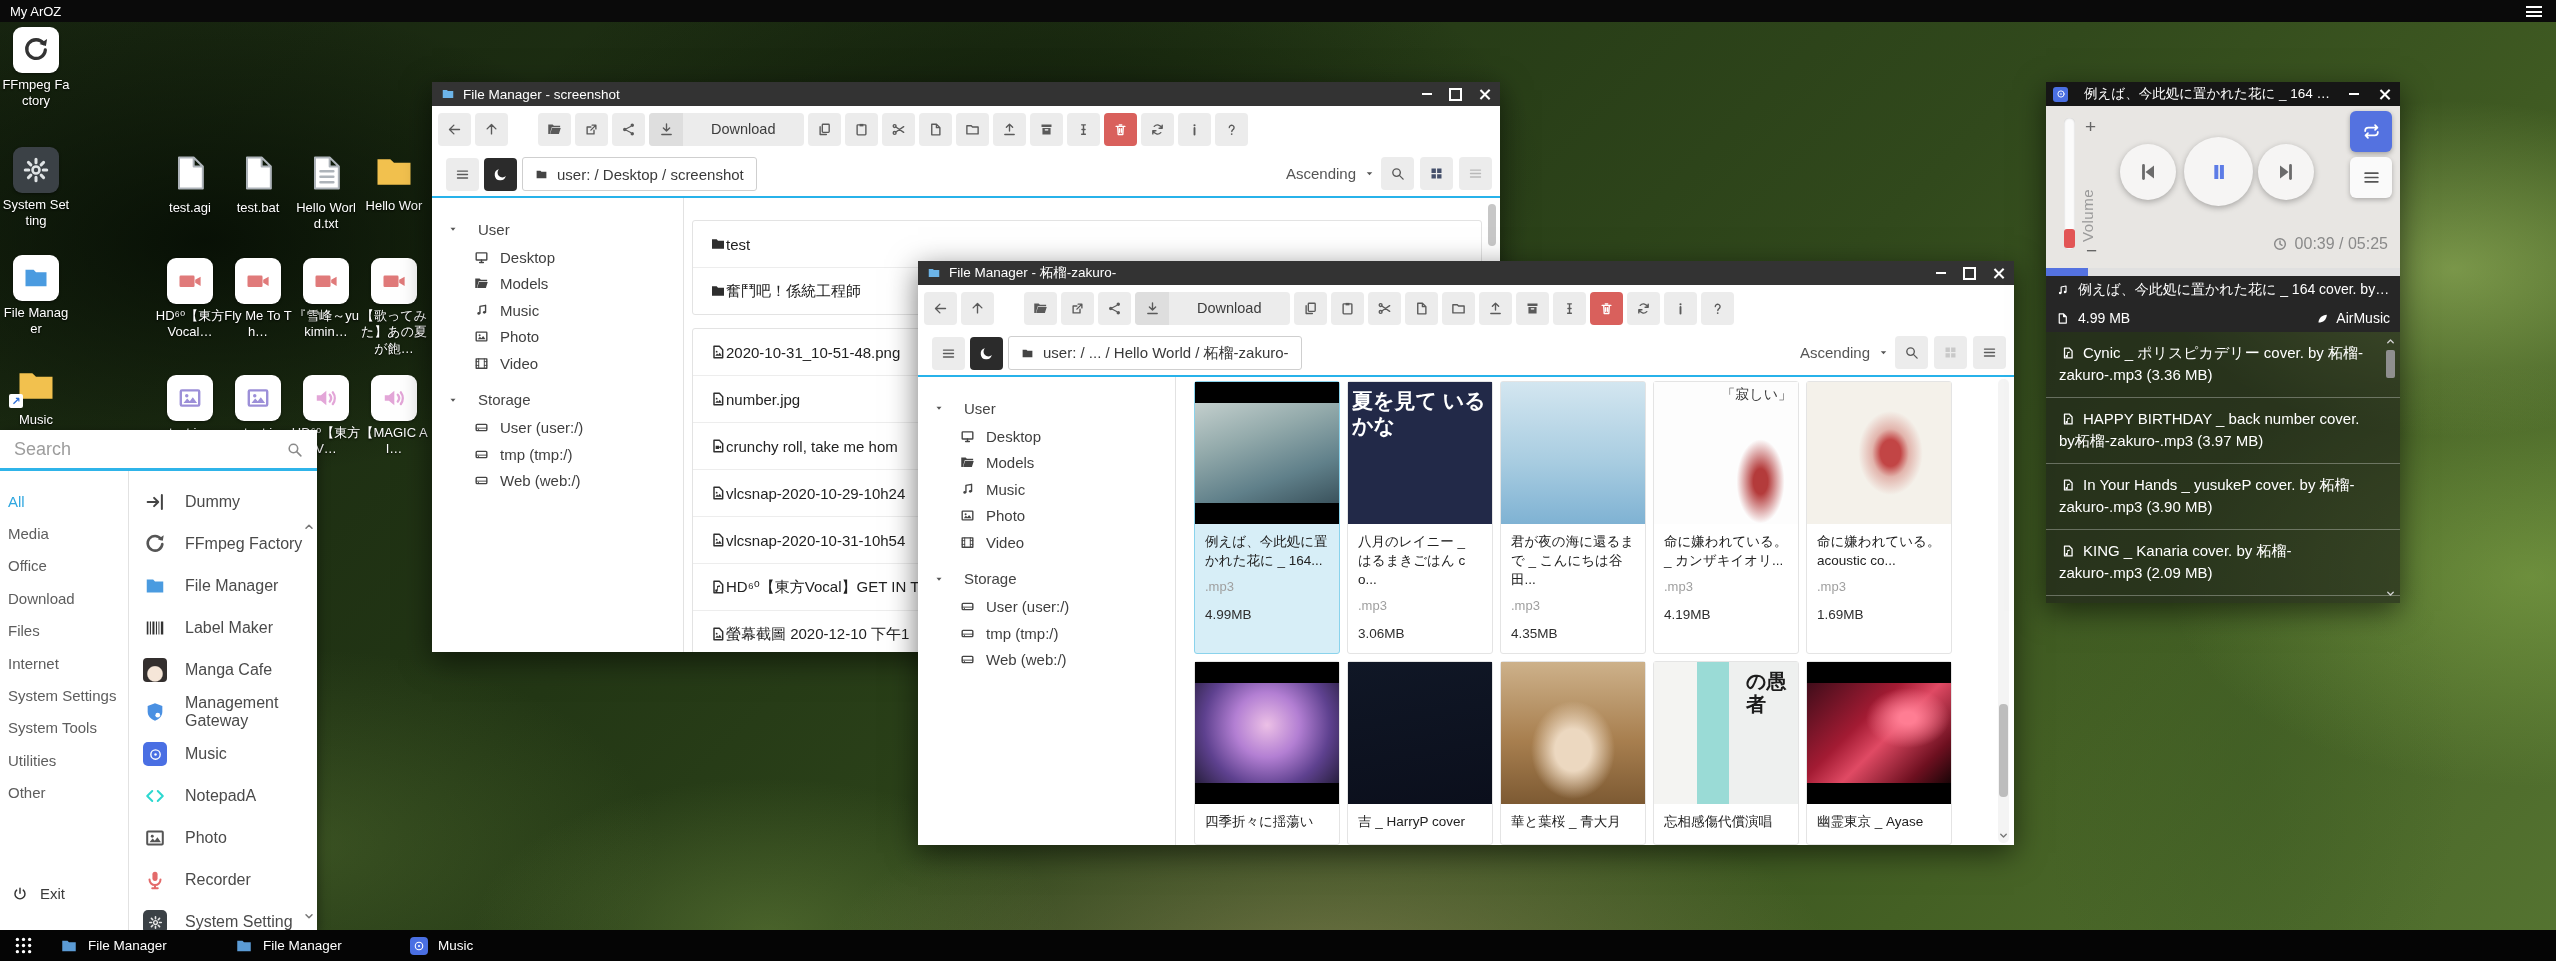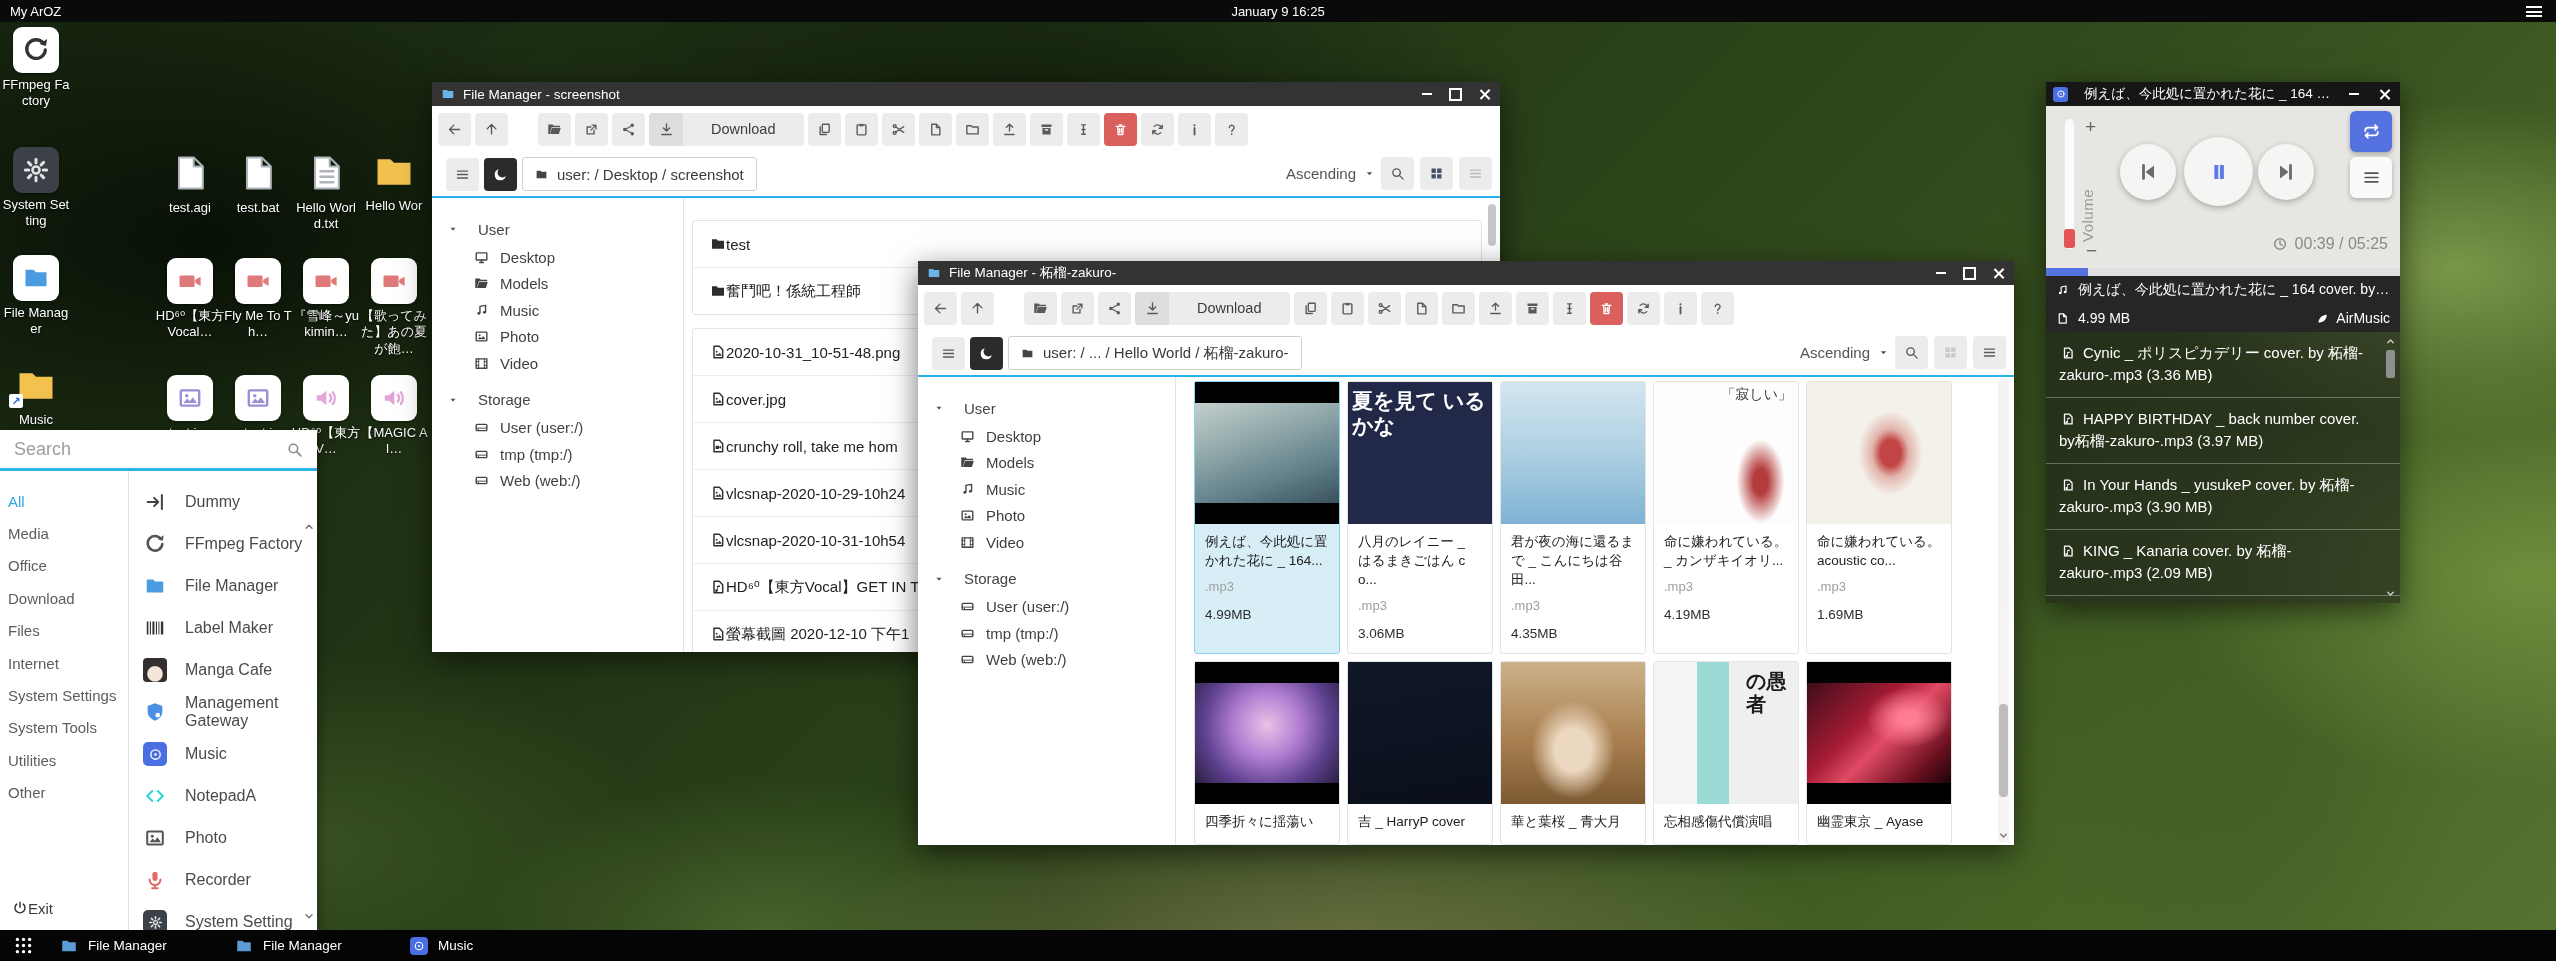--- a/index.html
+++ b/index.html
@@ -162,21 +162,21 @@
   .aic{width:24px;height:24px;display:flex;align-items:center;justify-content:center;flex:0 0 auto}
   .aic svg{width:22px;height:22px}
   .aic.tile24{border-radius:5px;background:#4a6fe3;color:#fff}
   .aic.tile24 svg{width:15px;height:15px}
   .aic.dtile24{border-radius:5px;background:#3b4146;color:#e8e8e8}
   .aic.dtile24 svg{width:15px;height:15px}
   .aic.manga{border-radius:4px;background:radial-gradient(circle at 50% 66%, #f5e6d8 0 36%, #332f2e 42%);}
   .mscroll{position:absolute;right:2px;top:48px;bottom:6px;width:12px;color:#777}
   .mscroll .up{position:absolute;top:2px;left:0}.mscroll .dn{position:absolute;bottom:2px;left:0}
   .mscroll svg{width:12px;height:12px}
-  .exit{position:absolute;left:12px;bottom:13px;display:flex;align-items:flex-start;font-size:15px;color:#3c3c3c}
+  .exit{position:absolute;left:12px;bottom:28px;display:flex;align-items:center;gap:12px;font-size:15px;color:#3c3c3c}
   .exit svg{width:16px;height:16px;color:#333}
   
   .task{position:absolute;left:0;bottom:0;width:100%;height:31px;background:#050505;z-index:50;display:flex;align-items:center}
   .tk9{margin-left:13px;color:#fff;display:flex}
   .tk9 svg{width:21px;height:21px}
   .titem{position:absolute;display:flex;align-items:center;gap:10px;color:#fff;font-size:13.5px}
   .titem svg{width:18px;height:18px}
   .ticn{width:18px;height:18px;border-radius:4px;background:#4a6fe3;color:#fff;display:flex;align-items:center;justify-content:center}
   .ticn svg{width:12px;height:12px}
   .picn{width:15px;height:15px;border-radius:3px;background:#4a6fe3;color:#fff;display:flex;align-items:center;justify-content:center;flex:0 0 auto}
@@ -759,21 +759,21 @@
         <div class="frow">
             <svg class="ic">
               <use href="#i-fimg"></use>
             </svg>
             <span>2020-10-31_10-51-48.png</span>
           </div>
         <div class="frow">
             <svg class="ic">
               <use href="#i-fimg"></use>
             </svg>
-            <span>cover.jpg</span>
+            <span>number.jpg</span>
           </div>
         <div class="frow">
             <svg class="ic">
               <use href="#i-fvid"></use>
             </svg>
             <span>crunchy roll, take me hom</span>
           </div>
         <div class="frow">
             <svg class="ic">
               <use href="#i-fimg"></use>
@@ -1384,20 +1384,19 @@
     <span class="ticn">
         <svg class="ic">
           <use href="#i-disc"></use>
         </svg>
       </span>
     <span>Music</span>
   </span>
 </div>
 
 <div class="topbar">
-  <span class="clock">January 9 16:25</span>
   <span class="brand" style="position:relative;z-index:1">My ArOZ</span>
   <span class="burger">
       <i></i>
       <i></i>
       <i></i>
     </span>
 </div>
 
 </body></html>

